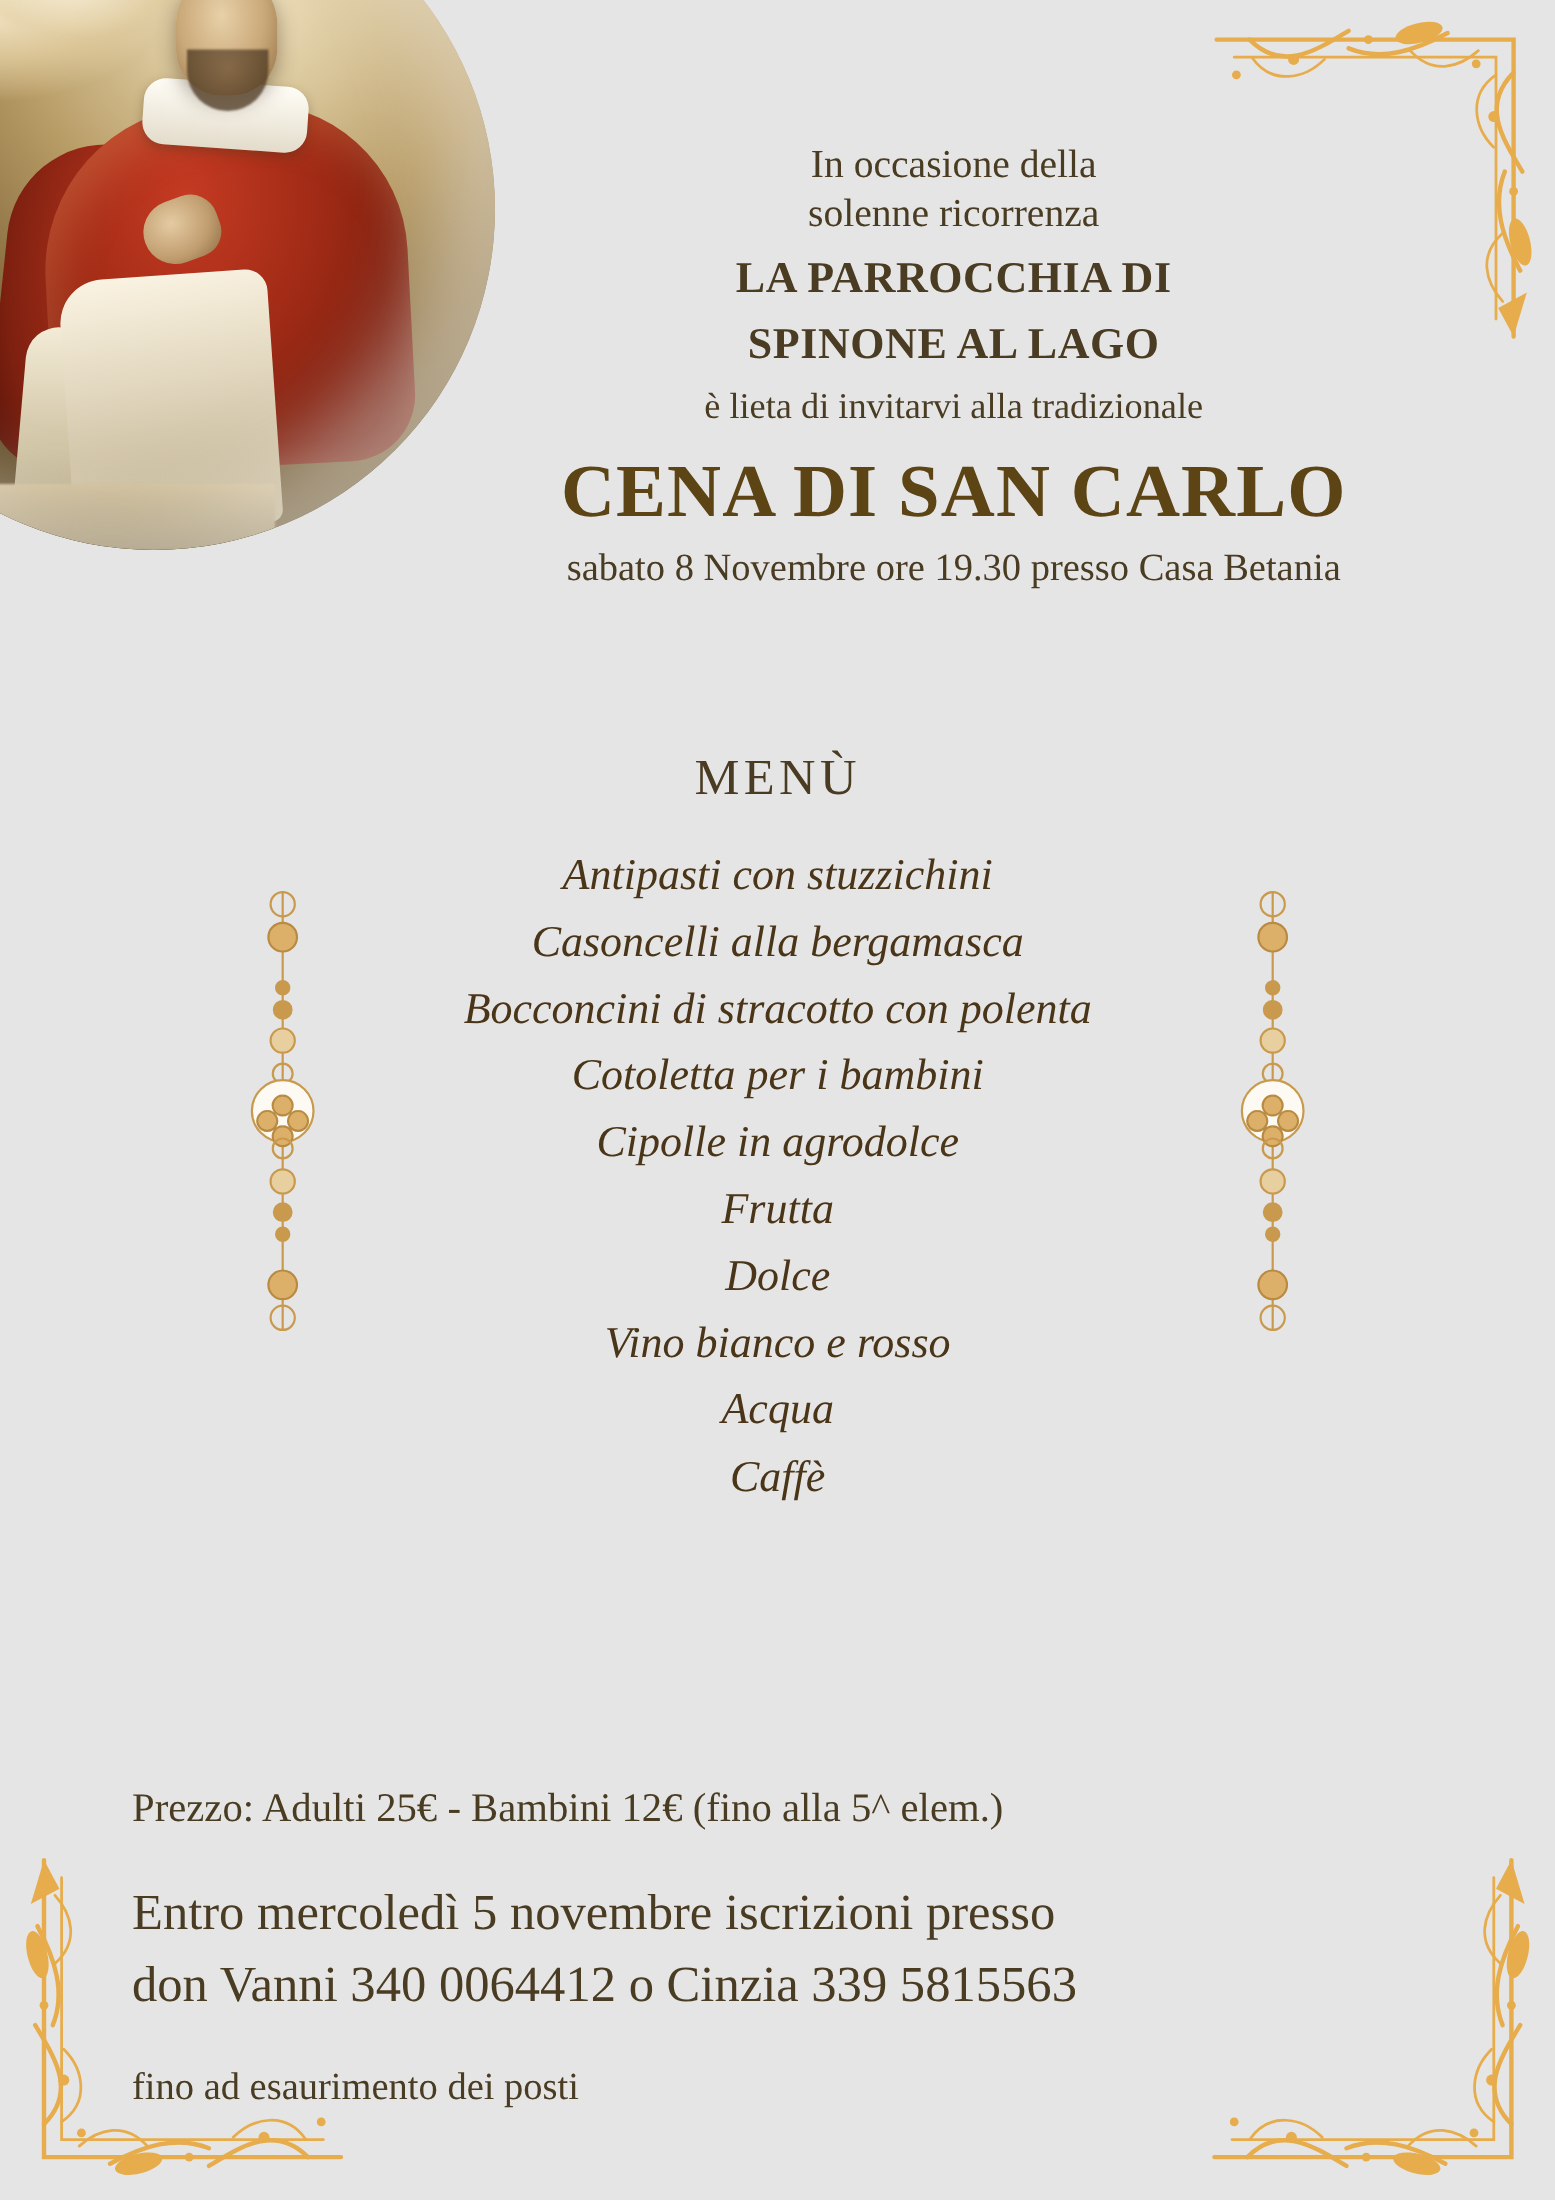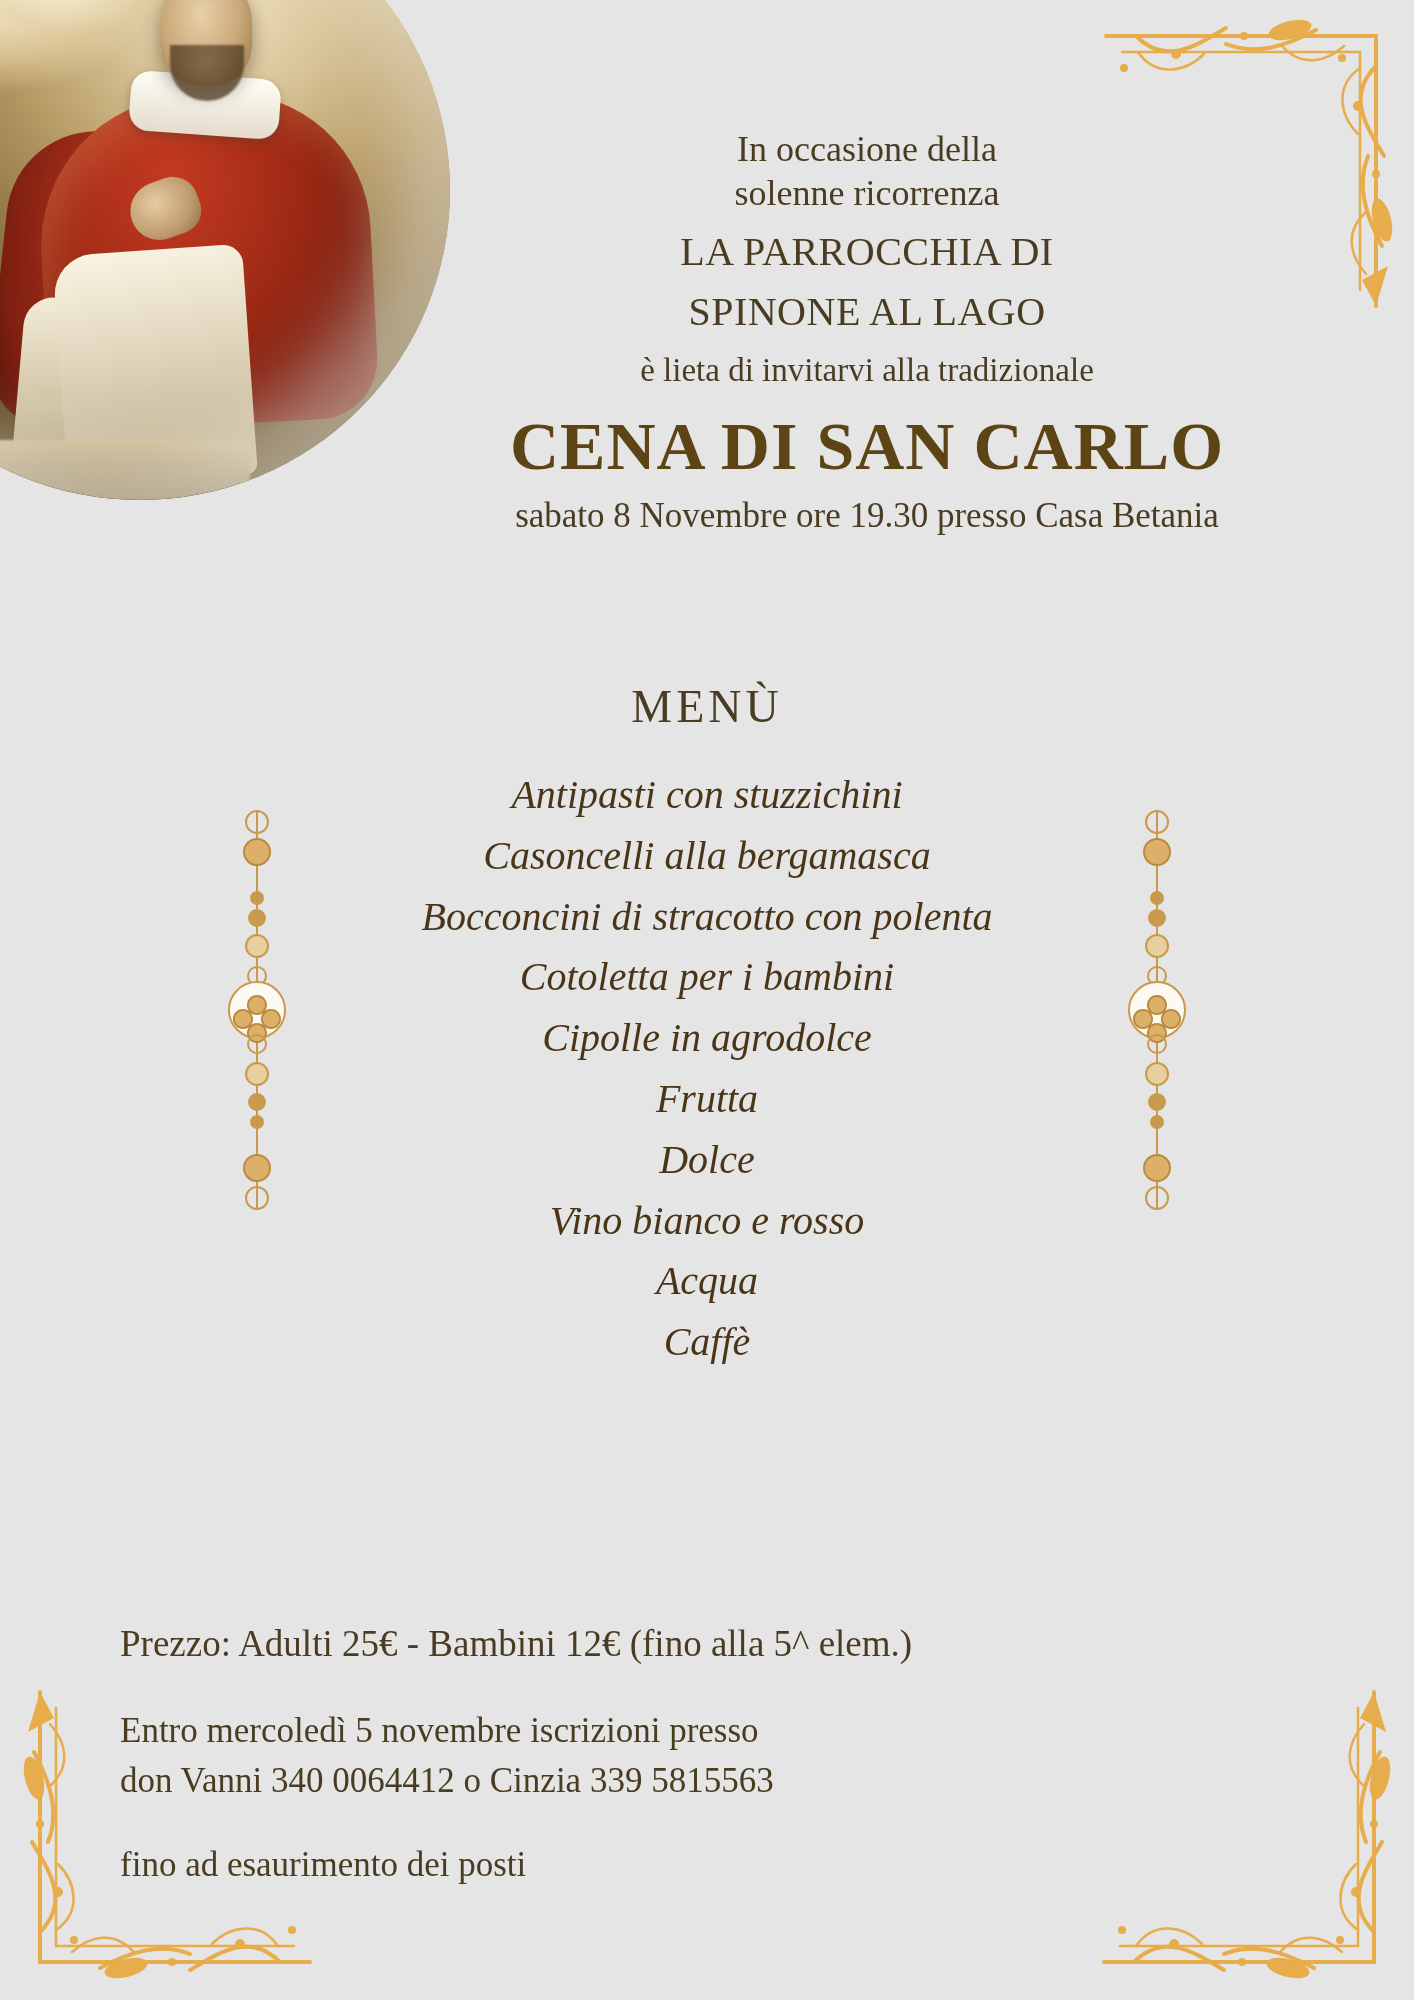--- a/index.html
+++ b/index.html
@@ -147,21 +147,21 @@
     font-size: 36px;
     line-height: 1.22;
     color: #4a3c22;
   }
   .parish {
     font-size: 40px;
     letter-spacing: 0.5px;
     line-height: 1.2;
     margin-top: 12px;
     color: #4a3c22;
-    font-weight: 400;
+    font-weight: 700;
   }
   .invite {
     font-size: 33px;
     margin-top: 16px;
     color: #4a3c22;
   }
   .title {
     font-size: 68px;
     letter-spacing: 1px;
     margin-top: 18px;
@@ -207,21 +207,21 @@
     right: 120px;
     top: 1620px;
     text-align: left;
     color: #4a3c22;
   }
   .price {
     font-size: 37px;
     line-height: 1.3;
   }
   .signup {
-    font-size: 35px;
+    font-size: 46px;
     line-height: 1.42;
     margin-top: 38px;
   }
   .avail {
     font-size: 35px;
     margin-top: 40px;
   }
 </style>
 </head>
 <body>

